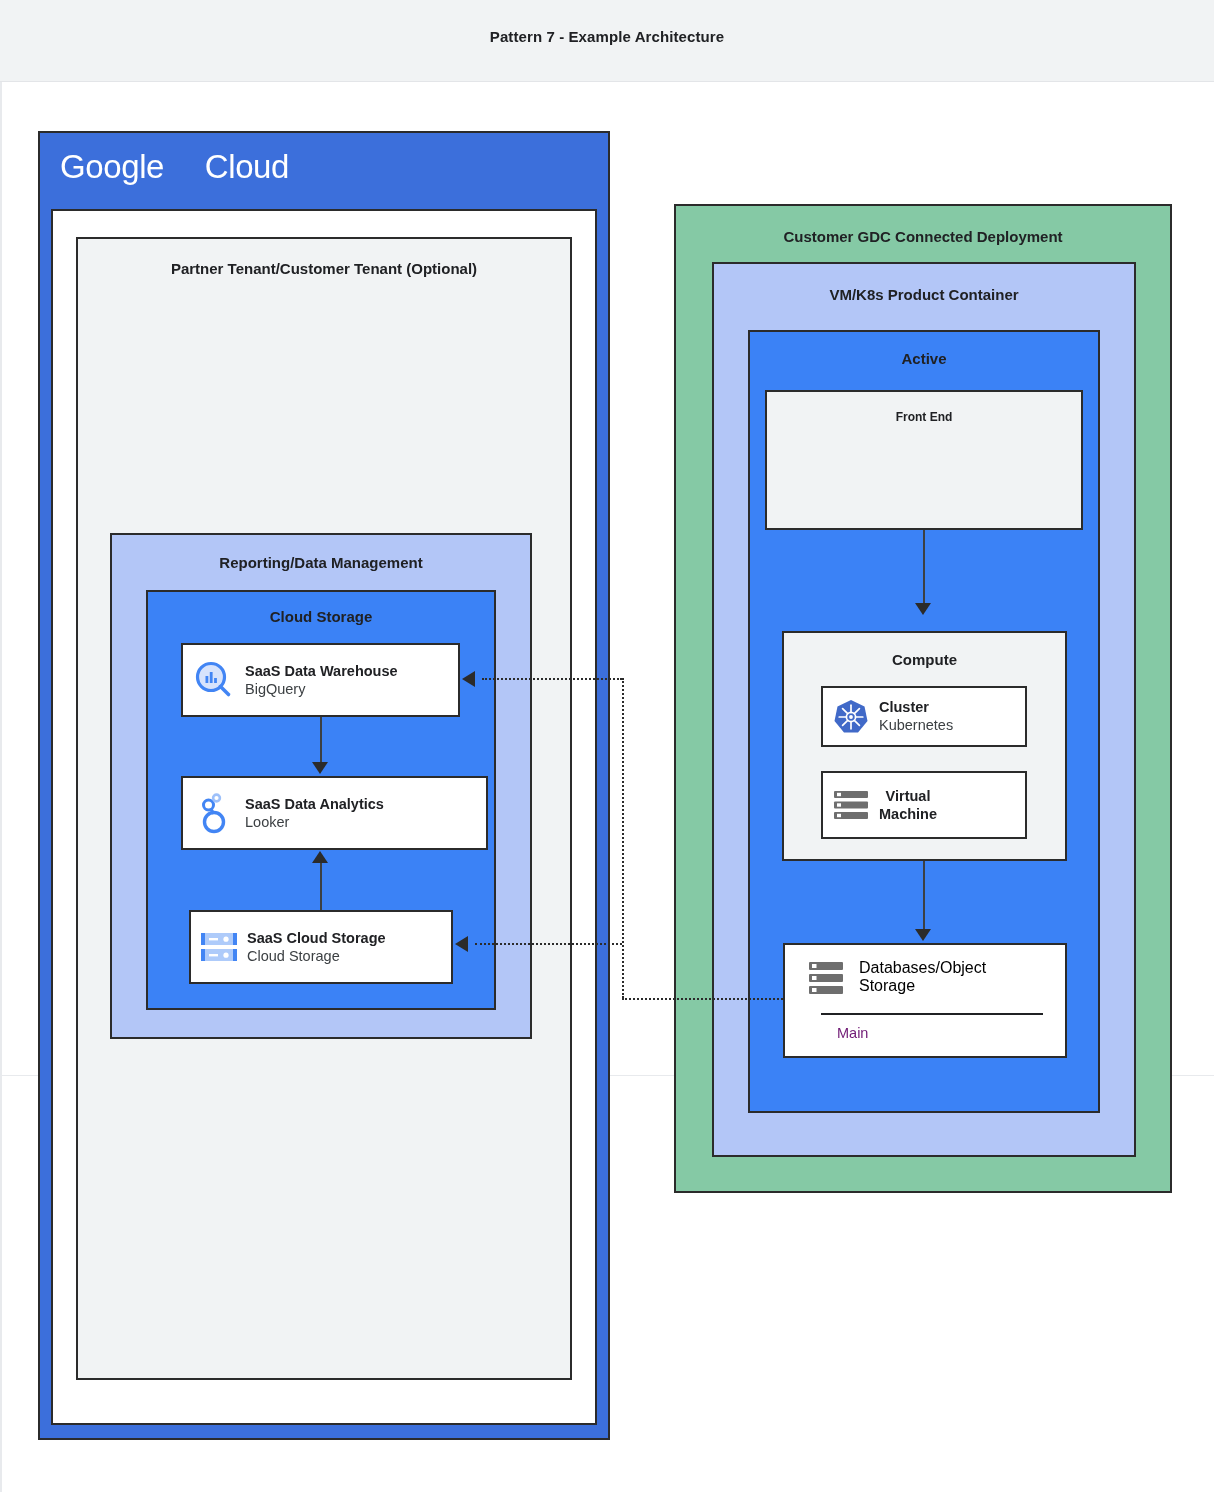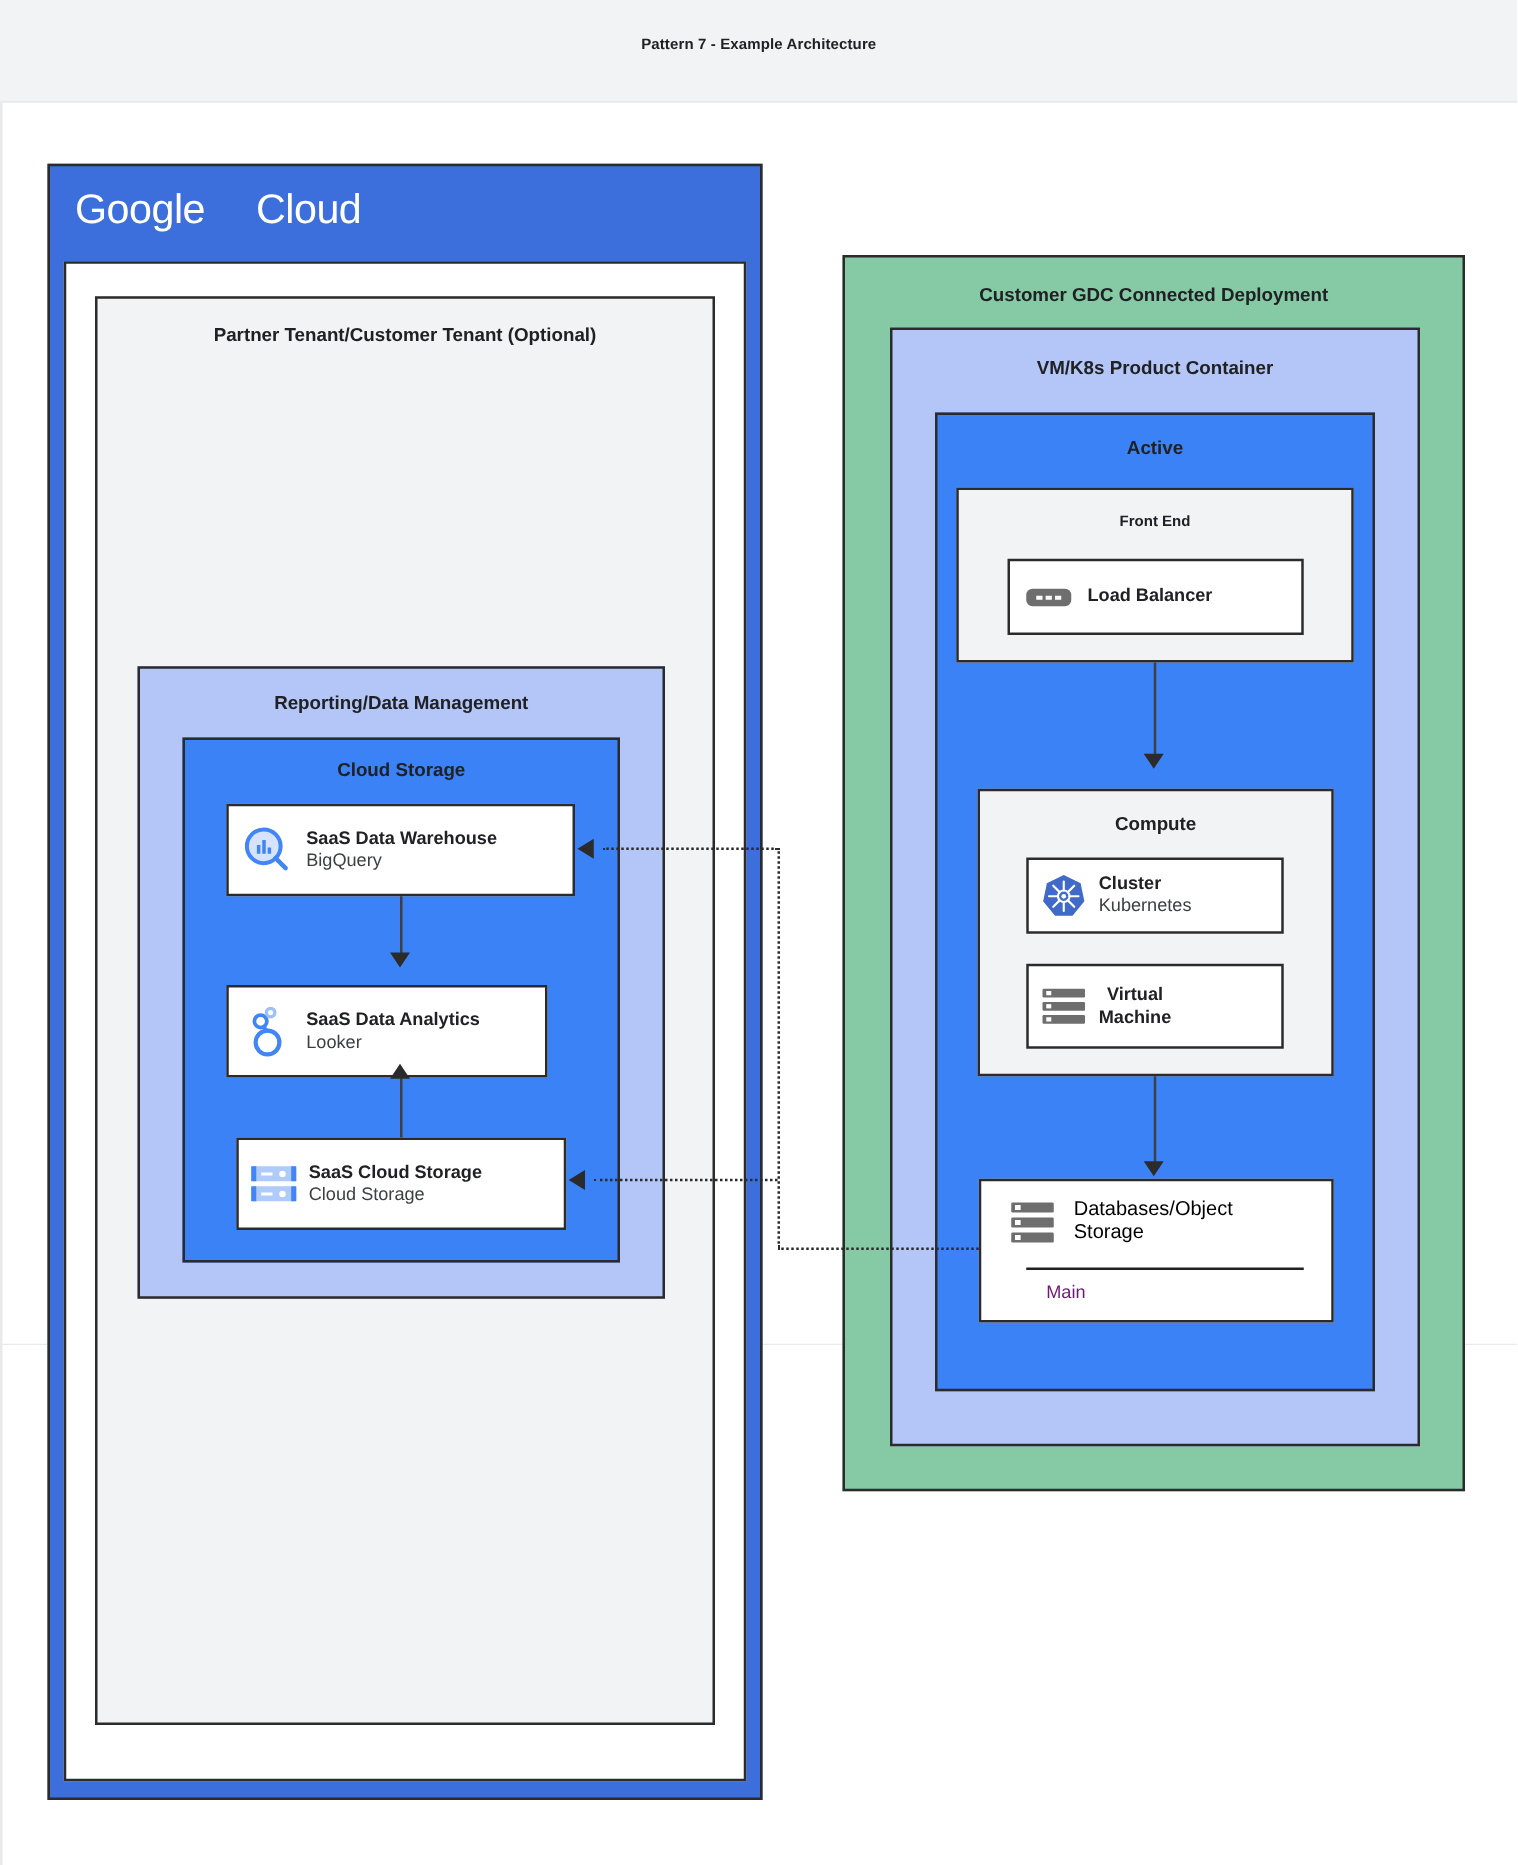--- a/index.html
+++ b/index.html
@@ -24,21 +24,21 @@
     width: 1214px; height: 82px;
     background: #f1f3f4;
     border-bottom: 1px solid #e3e5e8;
     box-sizing: border-box;
   }
   .header-title {
     position: absolute;
     left: 0; top: 28px;
     width: 1214px;
     text-align: center;
-    font-size: 12px;
+    font-size: 15px;
     font-weight: bold;
     color: #202124;
     letter-spacing: .1px;
   }
 
   
   .edge-left {
     position: absolute;
     left: 0; top: 82px;
     width: 2px; height: 1410px;
@@ -192,21 +192,21 @@
         <rect x="20.1" y="18" width="2.8" height="5" fill="#4285f4"></rect>
         <line x1="26.5" y1="26.5" x2="34.5" y2="34.5" stroke="#4285f4" stroke-width="3.6" stroke-linecap="round"></line>
       </svg>
     </div>
     <div class="txt">
       <div class="t1">SaaS Data Warehouse</div>
       <div class="t2">BigQuery</div>
     </div>
   </div>
 
-  <div class="node" style="left:181px; top:776px; width:257px; height:74px;margin-top:12px;">
+  <div class="node" style="left:181px; top:776px; width:307px; height:74px;">
     <div class="ic" style="width:62px;">
       <svg class="icon-lk" viewBox="0 0 40 44" aria-hidden="true">
         <circle cx="20" cy="31" r="9.5" fill="none" stroke="#4285f4" stroke-width="3.4"></circle>
         <circle cx="14.5" cy="14" r="5" fill="none" stroke="#4285f4" stroke-width="3"></circle>
         <circle cx="22.5" cy="7" r="3.4" fill="none" stroke="#9dc0fa" stroke-width="2.6"></circle>
         <line x1="16.5" y1="18" x2="20" y2="22.5" stroke="#4285f4" stroke-width="3"></line>
       </svg>
     </div>
     <div class="txt">
       <div class="t1">SaaS Data Analytics</div>
@@ -250,33 +250,20 @@
   </div>
 
   <div class="box grayfill" style="left:748px; top:330px; width:352px; height:783px;">
     <div class="box-title" style="top:18px; font-size:15px;">Active</div>
   </div>
 
   <div class="box lightgray" style="left:765px; top:390px; width:318px; height:140px;">
     <div class="box-title" style="top:18px; font-size:12px;">Front End</div>
   </div>
 
-  <div class="node" style="left:806px; top:447px; width:237px; height:61px;">
-    <div class="ic" style="width:62px;">
-      <svg class="icon-lb" viewBox="0 0 38 20" aria-hidden="true">
-        <rect x="1" y="3" width="36" height="14" rx="5" fill="#6e6e6e"></rect>
-        <rect x="9" y="8.6" width="5" height="3.2" fill="#ffffff"></rect>
-        <rect x="16.5" y="8.6" width="5" height="3.2" fill="#ffffff"></rect>
-        <rect x="24" y="8.6" width="5" height="3.2" fill="#ffffff"></rect>
-      </svg>
-    </div>
-    <div class="txt">
-      <div class="t1">Load Balancer</div>
-    </div>
-  </div>
 
   <div class="vline" style="left:923px; top:530px; height:75px;"></div>
   <div class="arrow-down" style="left:915px; top:603px;"></div>
 
   <div class="box lightgray" style="left:782px; top:631px; width:285px; height:230px;">
     <div class="box-title" style="top:18px; font-size:15px;">Compute</div>
   </div>
 
   <div class="node" style="left:821px; top:686px; width:206px; height:61px;">
     <div class="ic" style="width:56px;">

